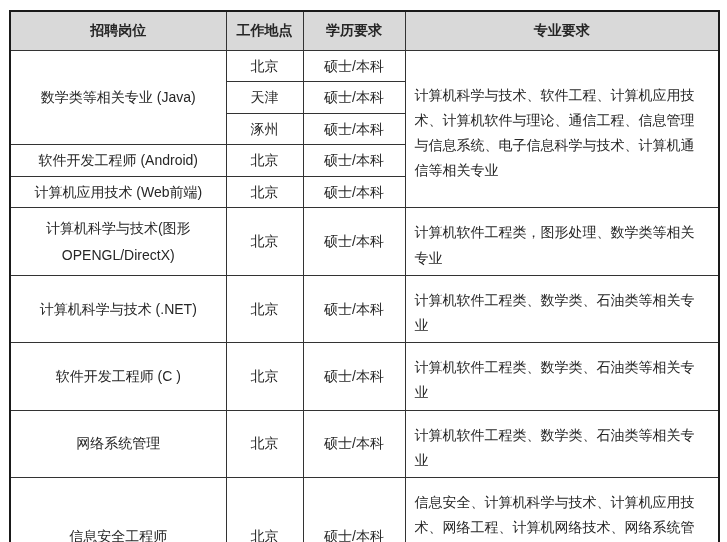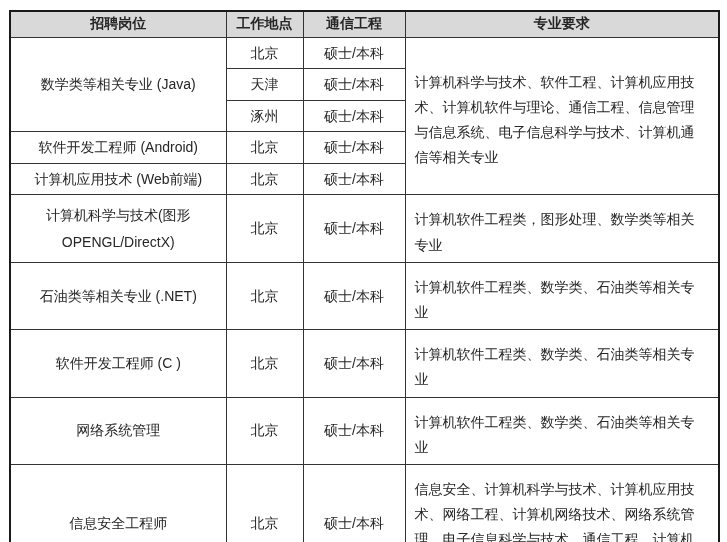--- a/index.html
+++ b/index.html
@@ -19,21 +19,21 @@
     font-size: 14px;
   }
   .recruit-table th, .recruit-table td {
     border: 1px solid #333333;
     vertical-align: middle;
   }
   .recruit-table th {
     background: #d9d9d9;
     font-weight: bold;
     text-align: center;
-    height: 26px;
+    height: 39px;
     font-size: 14px;
   }
   td.c-job, td.c-loc, td.c-deg {
     text-align: center;
     line-height: 1.9;
     padding: 2px 6px;
   }
   td.c-major {
     text-align: left;
     padding: 12px 10px 4px 9px;
@@ -52,21 +52,21 @@
   <colgroup>
     <col style="width:216px">
     <col style="width:77px">
     <col style="width:102px">
     <col style="width:314px">
   </colgroup>
   <thead>
     <tr>
       <th>招聘岗位</th>
       <th>工作地点</th>
-      <th>通信工程</th>
+      <th>学历要求</th>
       <th>专业要求</th>
     </tr>
   </thead>
   <tbody>
     <tr class="rh-s">
       <td class="c-job" rowspan="3">数学类等相关专业 (Java)</td>
       <td class="c-loc">北京</td>
       <td class="c-deg">硕士/本科</td>
       <td class="c-major" rowspan="5">计算机科学与技术、软件工程、计算机应用技术、计算机软件与理论、通信工程、信息管理与信息系统、电子信息科学与技术、计算机通信等相关专业</td>
     </tr>
@@ -88,21 +88,21 @@
       <td class="c-loc">北京</td>
       <td class="c-deg">硕士/本科</td>
     </tr>
     <tr class="rh-m">
       <td class="c-job">计算机科学与技术(图形OPENGL/DirectX)</td>
       <td class="c-loc">北京</td>
       <td class="c-deg">硕士/本科</td>
       <td class="c-major">计算机软件工程类，图形处理、数学类等相关专业</td>
     </tr>
     <tr class="rh-l">
-      <td class="c-job">石油类等相关专业 (.NET)</td>
+      <td class="c-job">计算机科学与技术 (.NET)</td>
       <td class="c-loc">北京</td>
       <td class="c-deg">硕士/本科</td>
       <td class="c-major">计算机软件工程类、数学类、石油类等相关专业</td>
     </tr>
     <tr class="rh-l">
       <td class="c-job">软件开发工程师 (C )</td>
       <td class="c-loc">北京</td>
       <td class="c-deg">硕士/本科</td>
       <td class="c-major">计算机软件工程类、数学类、石油类等相关专业</td>
     </tr>

